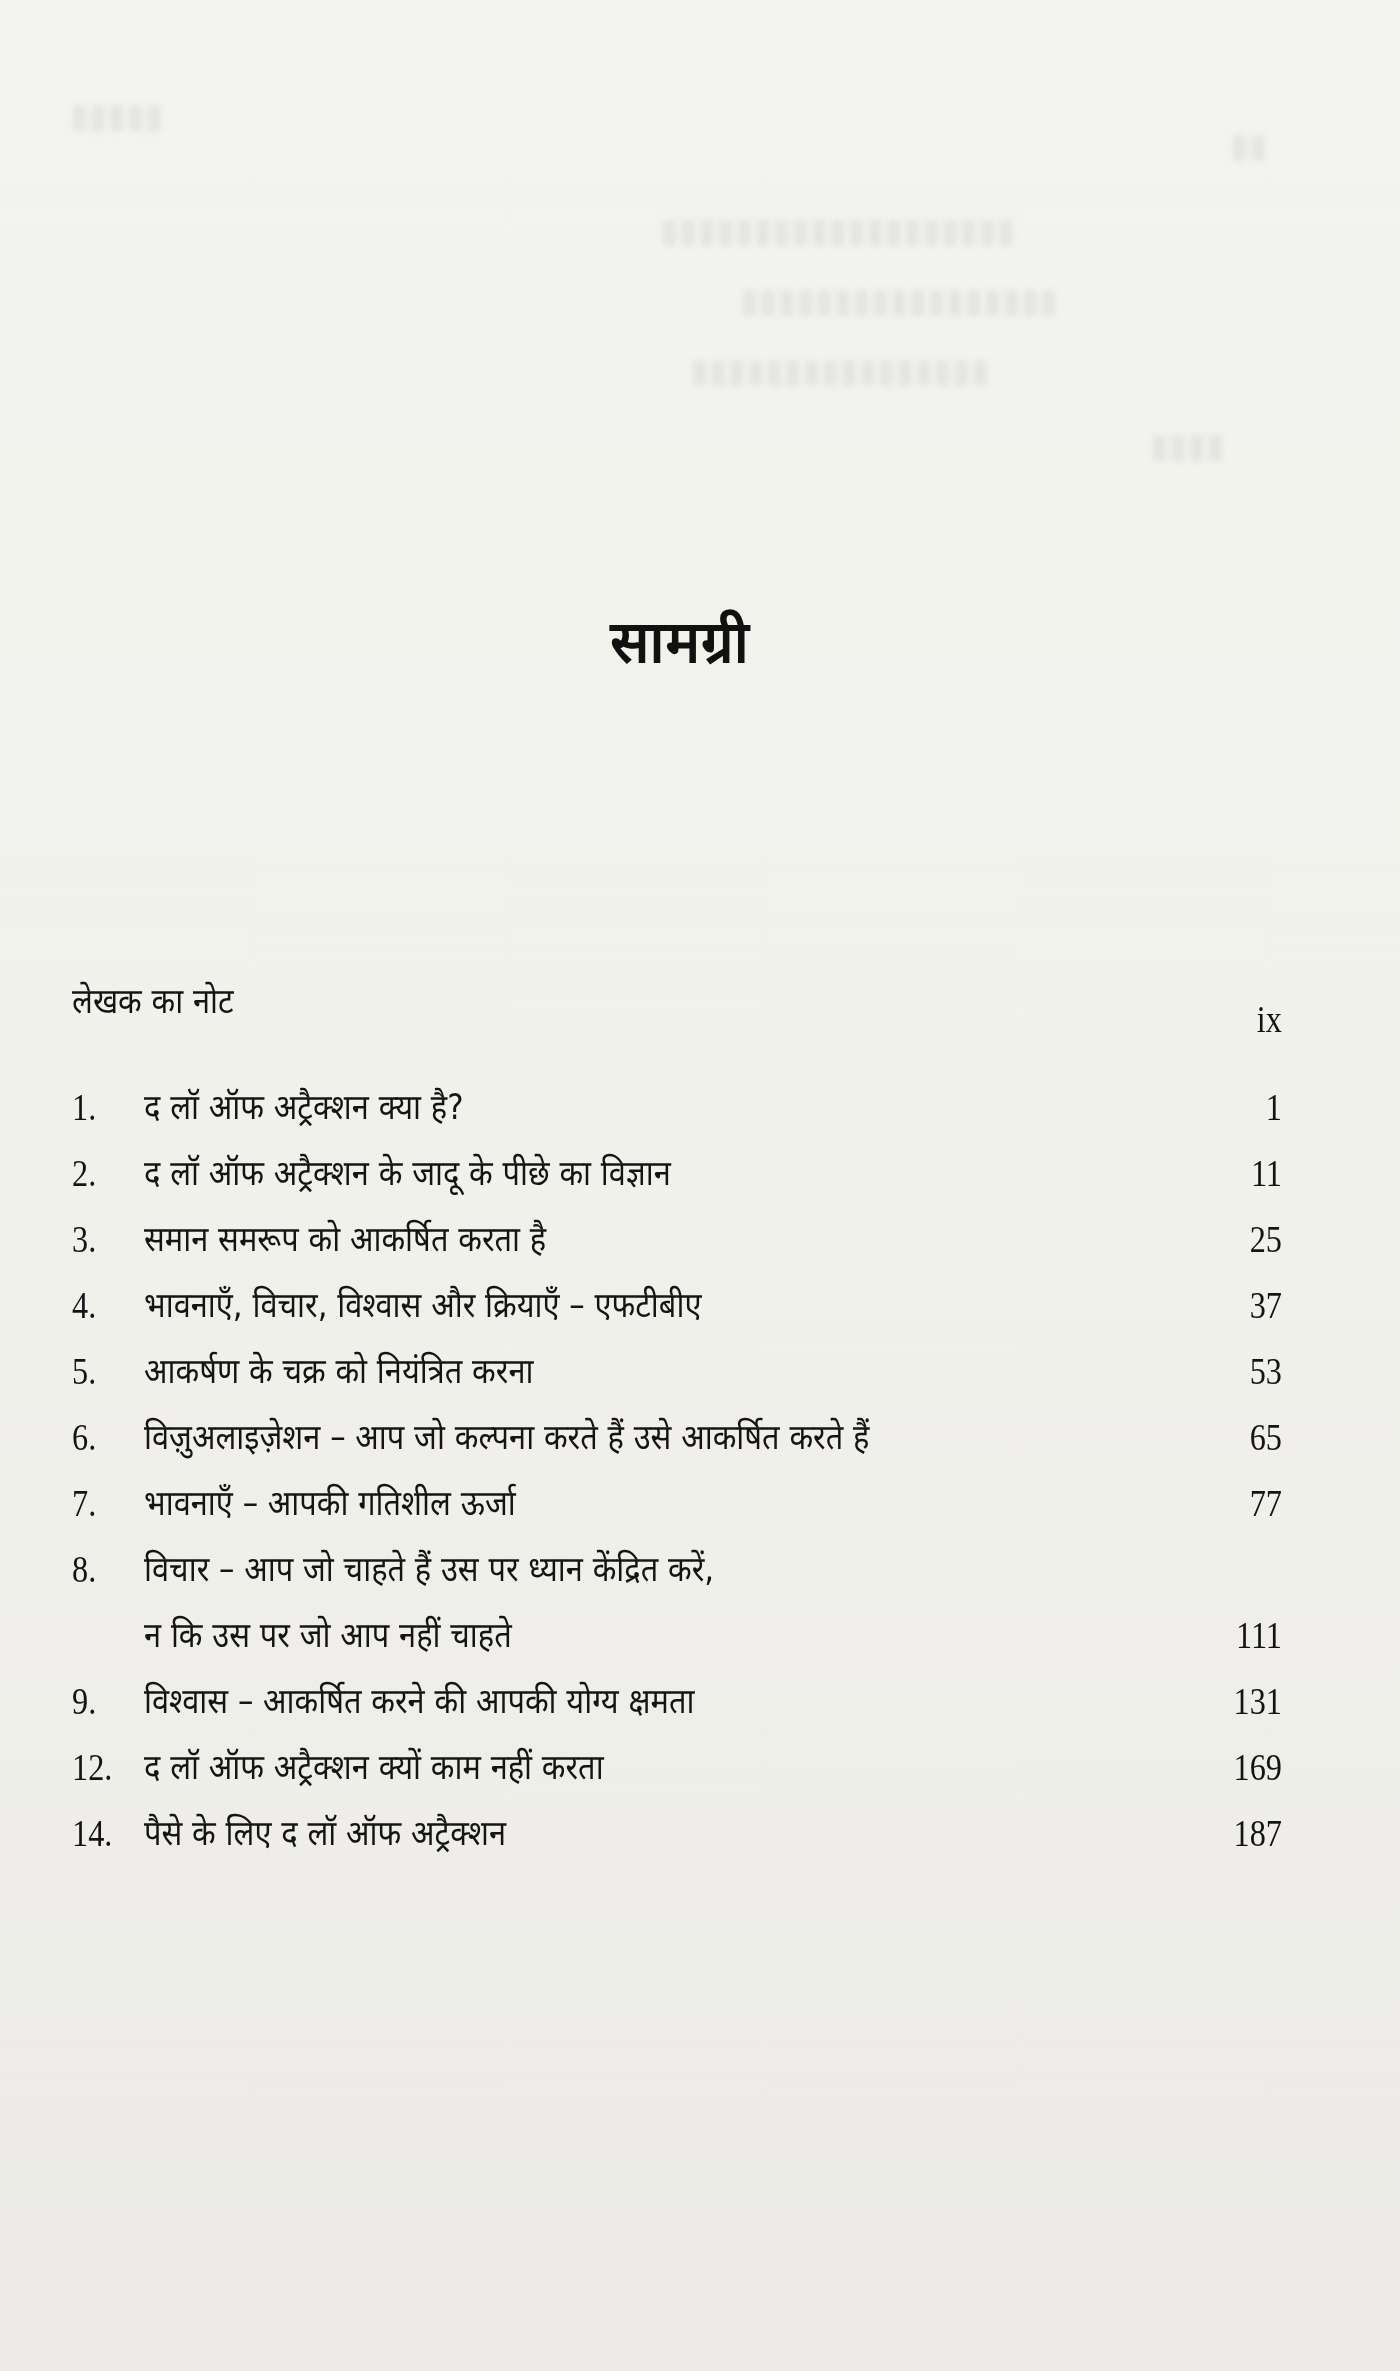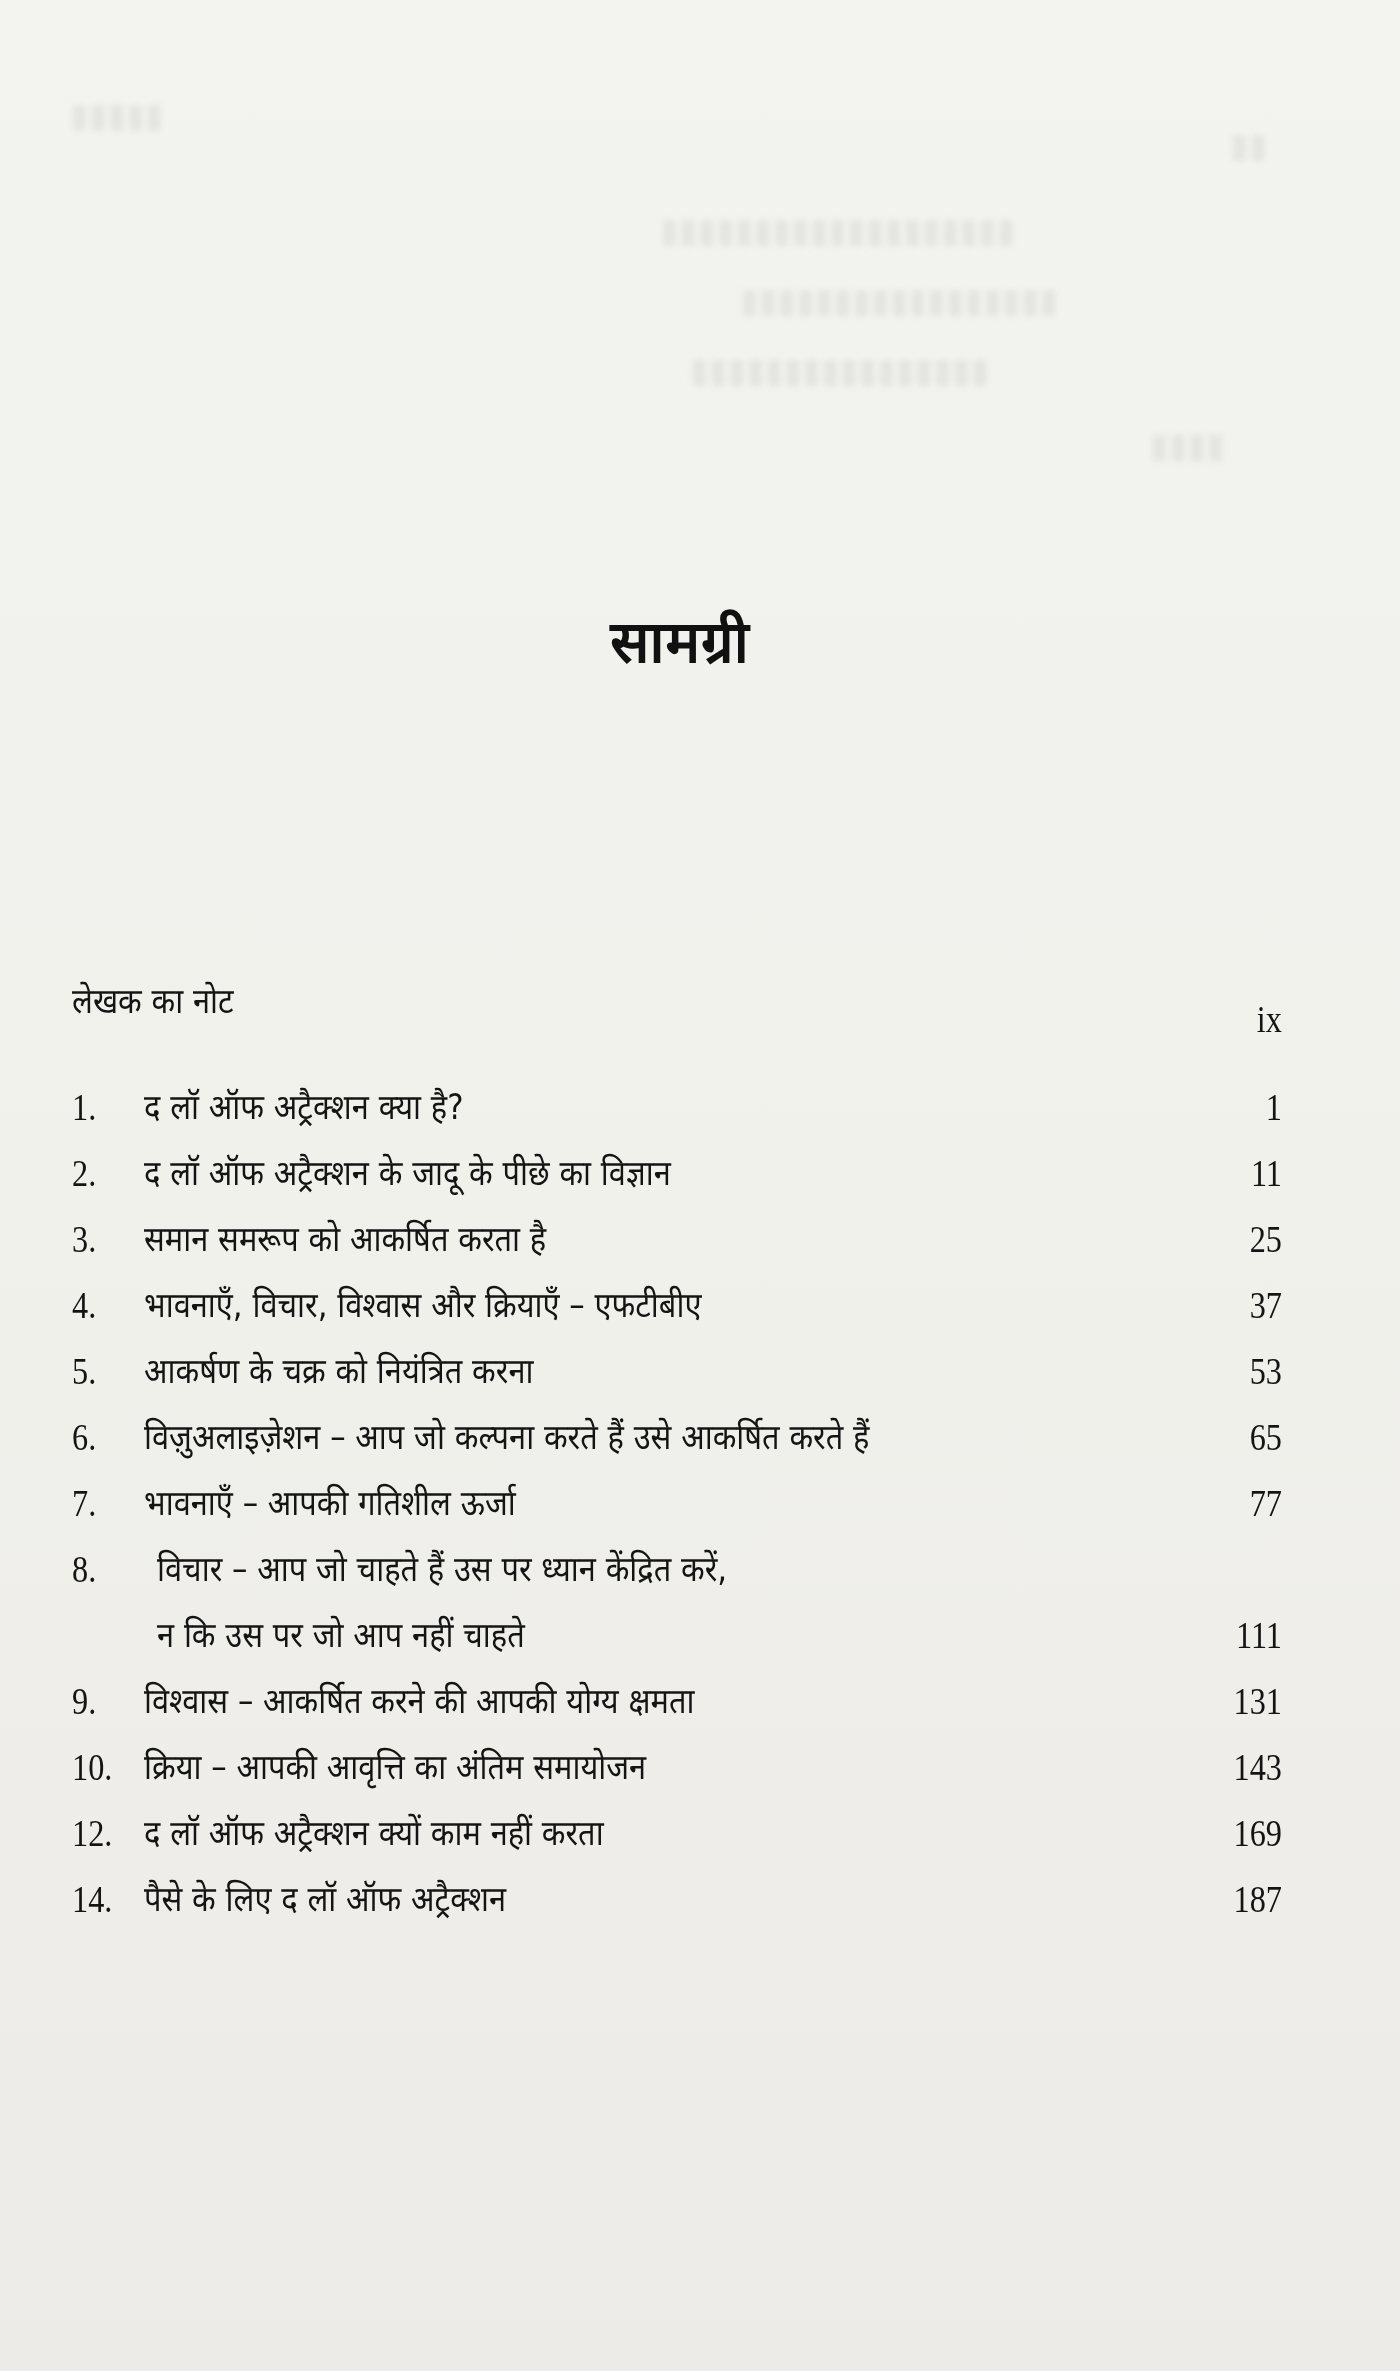--- a/index.html
+++ b/index.html
@@ -83,21 +83,20 @@
     }
     .front-row { height: 66px; }
     .front-row .page-no { position: relative; top: 18px; }
     .spacer { height: 40px; }
     .chapter-row { height: 66px; }
     .chapter-row.two-line { height: 132px; align-items: stretch; }
     .two-line .text-wrap {
       flex: 1 1 auto;
       display: flex;
       flex-direction: column;
-      margin-left: 13px;
     }
     .two-line .text-wrap .text { flex: none; }
     .two-line .num { align-self: flex-start; }
     .two-line .page-no { align-self: flex-end; }
   </style>
 </head>
 <body>
 
 <div class="page">
 
@@ -161,25 +160,20 @@
         <span class="text">न कि उस पर जो आप नहीं चाहते</span>
       </div>
       <span class="page-no">111</span>
     </div>
     <div class="row chapter-row">
       <span class="num">9.</span>
       <span class="text">विश्वास – आकर्षित करने की आपकी योग्य क्षमता</span>
       <span class="page-no">131</span>
     </div>
     <div class="row chapter-row">
-      <span class="num">10.</span>
-      <span class="text">क्रिया – आपकी आवृत्ति का अंतिम समायोजन</span>
-      <span class="page-no">143</span>
-    </div>
-    <div class="row chapter-row">
       <span class="num">12.</span>
       <span class="text">द लॉ ऑफ अट्रैक्शन क्यों काम नहीं करता</span>
       <span class="page-no">169</span>
     </div>
     <div class="row chapter-row">
       <span class="num">14.</span>
       <span class="text">पैसे के लिए द लॉ ऑफ अट्रैक्शन</span>
       <span class="page-no">187</span>
     </div>
 

